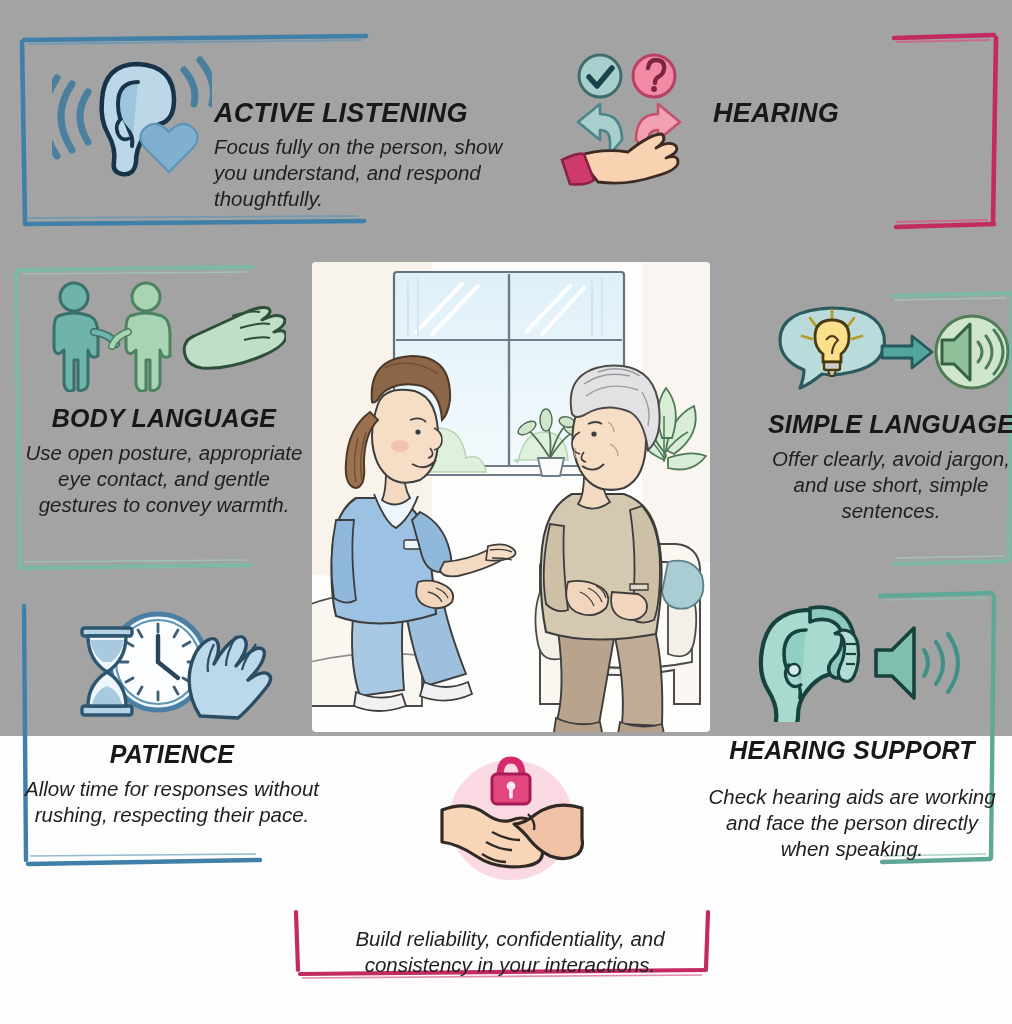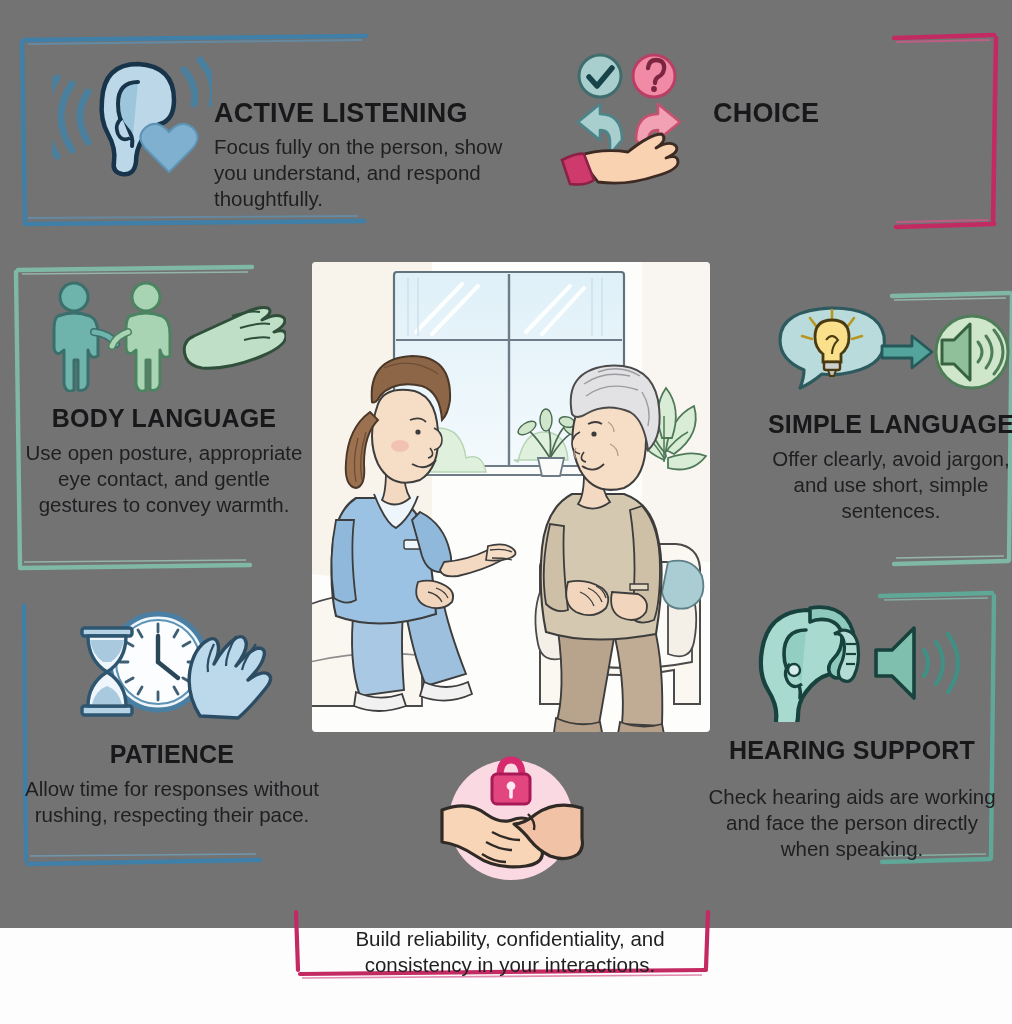--- a/index.html
+++ b/index.html
@@ -9,22 +9,23 @@
     width: 1012px;
     height: 1024px;
     background: #fdfdfd;
     font-family: "Liberation Sans", sans-serif;
     overflow: hidden;
   }
 
   #board {
     position: relative;
     width: 1012px;
-    height: 928px;
-    background: #737373;
+    height: 736px;
+    background: #a3a3a3;
+    font-style: italic;
   }
 
   
   .panel { position: absolute; }
 
   .panel .title {
     font-weight: 700;
     color: #18181a;
     letter-spacing: .2px;
     white-space: nowrap;
@@ -298,21 +299,21 @@
         <path d="M33,29 l8,9 l15,-18" fill="none" stroke="#17444a" stroke-width="5.5" stroke-linecap="round" stroke-linejoin="round"></path>
         <circle cx="98" cy="28" r="21" fill="#f08aa5" stroke="#b93f66" stroke-width="3"></circle>
         <path d="M92,20 q1,-8 8,-8 q9,0 8,9 q-1,6 -6,8 q-3,2 -3,6" fill="none" stroke="#7c2540" stroke-width="4.3" stroke-linecap="round"></path>
         <circle cx="98" cy="41" r="2.9" fill="#7c2540"></circle>
         <path d="M66,92 q0,-26 -22,-26 l0,-10 l-22,18 l22,18 l0,-10 q10,0 10,12 l0,12 Z" fill="#a8cfcd" stroke="#4b8489" stroke-width="2.6" stroke-linejoin="round"></path>
         <path d="M80,92 q0,-26 22,-26 l0,-10 l22,18 l-22,18 l0,-10 q-10,0 -10,12 l0,12 Z" fill="#f2a0b3" stroke="#c4516f" stroke-width="2.6" stroke-linejoin="round"></path>
         <path d="M22,108 q24,-8 50,-4 q22,-18 34,-18 q6,6 -6,14 q14,-8 20,-2 q4,6 -10,12 q12,-4 12,4 q0,8 -22,14 q-30,10 -58,6 Z" fill="#f9d2b2" stroke="#3d2a22" stroke-width="2.8" stroke-linejoin="round"></path>
         <path d="M6,112 q16,-8 22,-6 l10,26 q-8,6 -24,4 Z" fill="#cf3a6c" stroke="#8b2146" stroke-width="2.6"></path>
       </svg>
     </div>
-    <div class="title">CHOICE</div>
+    <div class="title">HEARING</div>
   </div>
 
   <div class="panel" id="p-body">
     <svg style="position:absolute;left:-12px;top:-12px;width:325px;height:325px;overflow:visible" viewBox="0 0 325 325">
       <g stroke="#7fb8a4" stroke-width="4.4" fill="none" stroke-linecap="round">
         <path d="M16,14 L250,11"></path>
         <path d="M14,16 L18,310"></path>
         <path d="M18,312 L248,309"></path>
       </g>
       <g stroke="#9fcbba" stroke-width="1.7" fill="none" opacity=".75">

